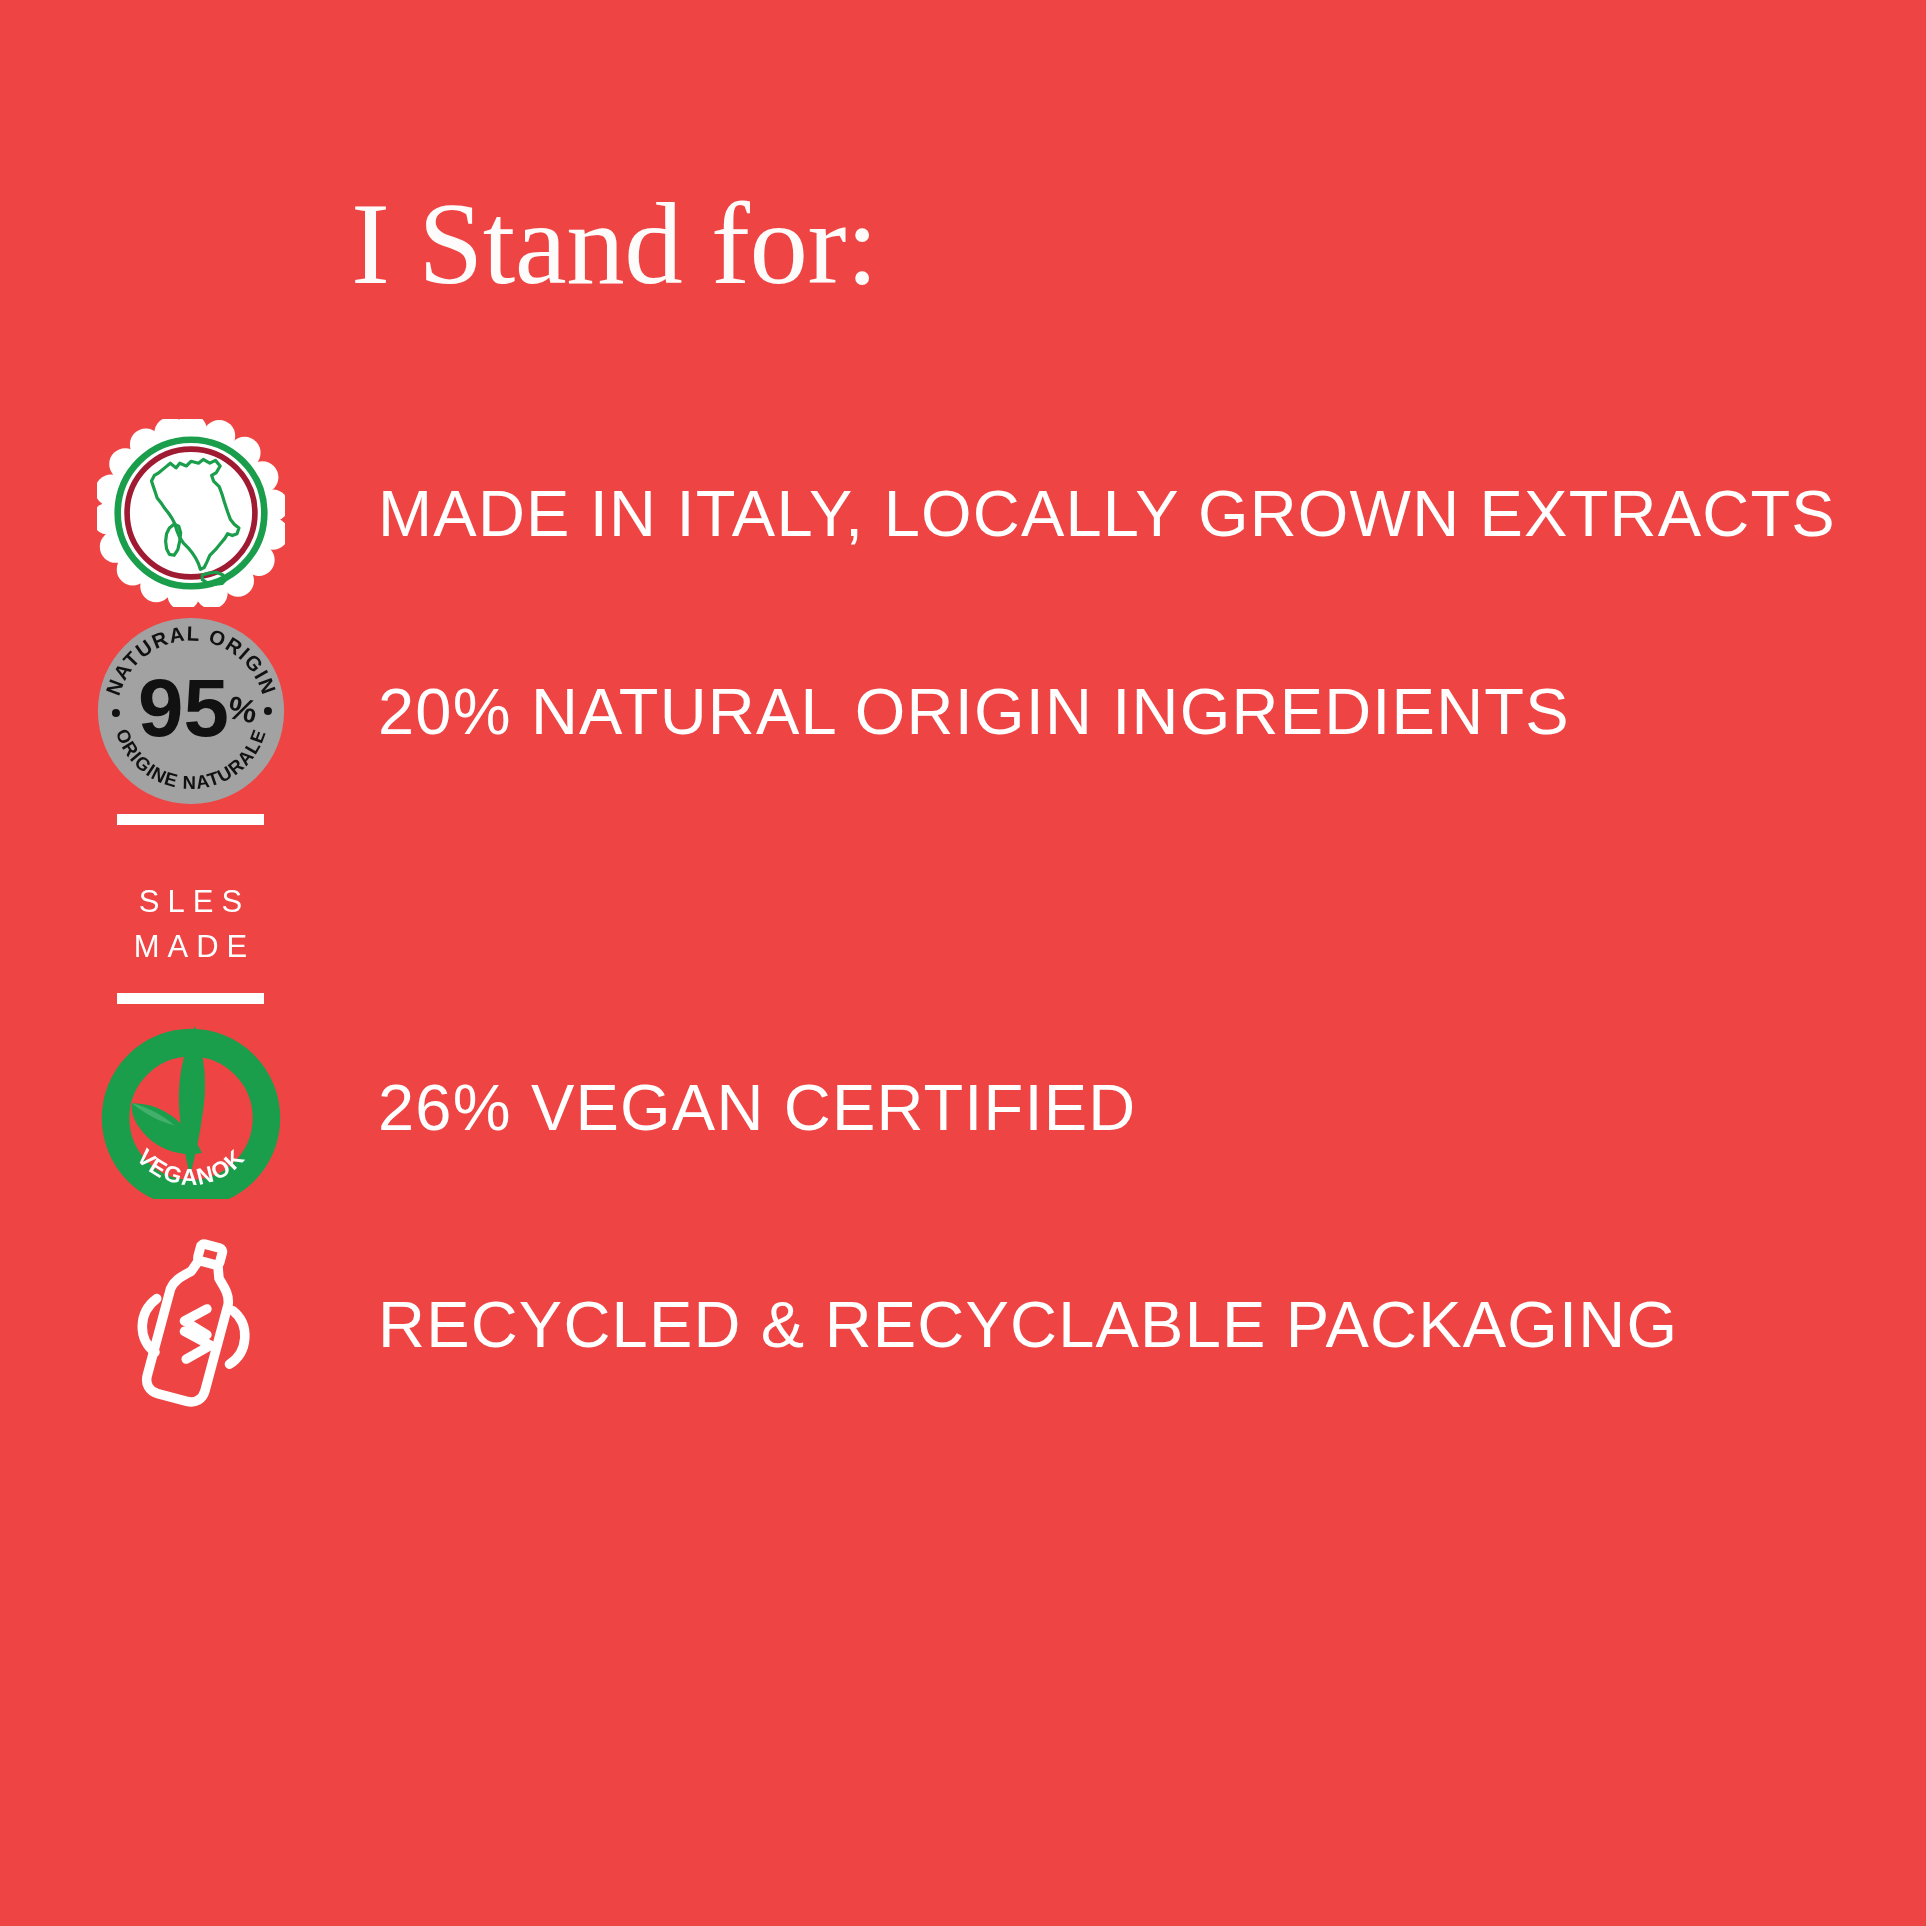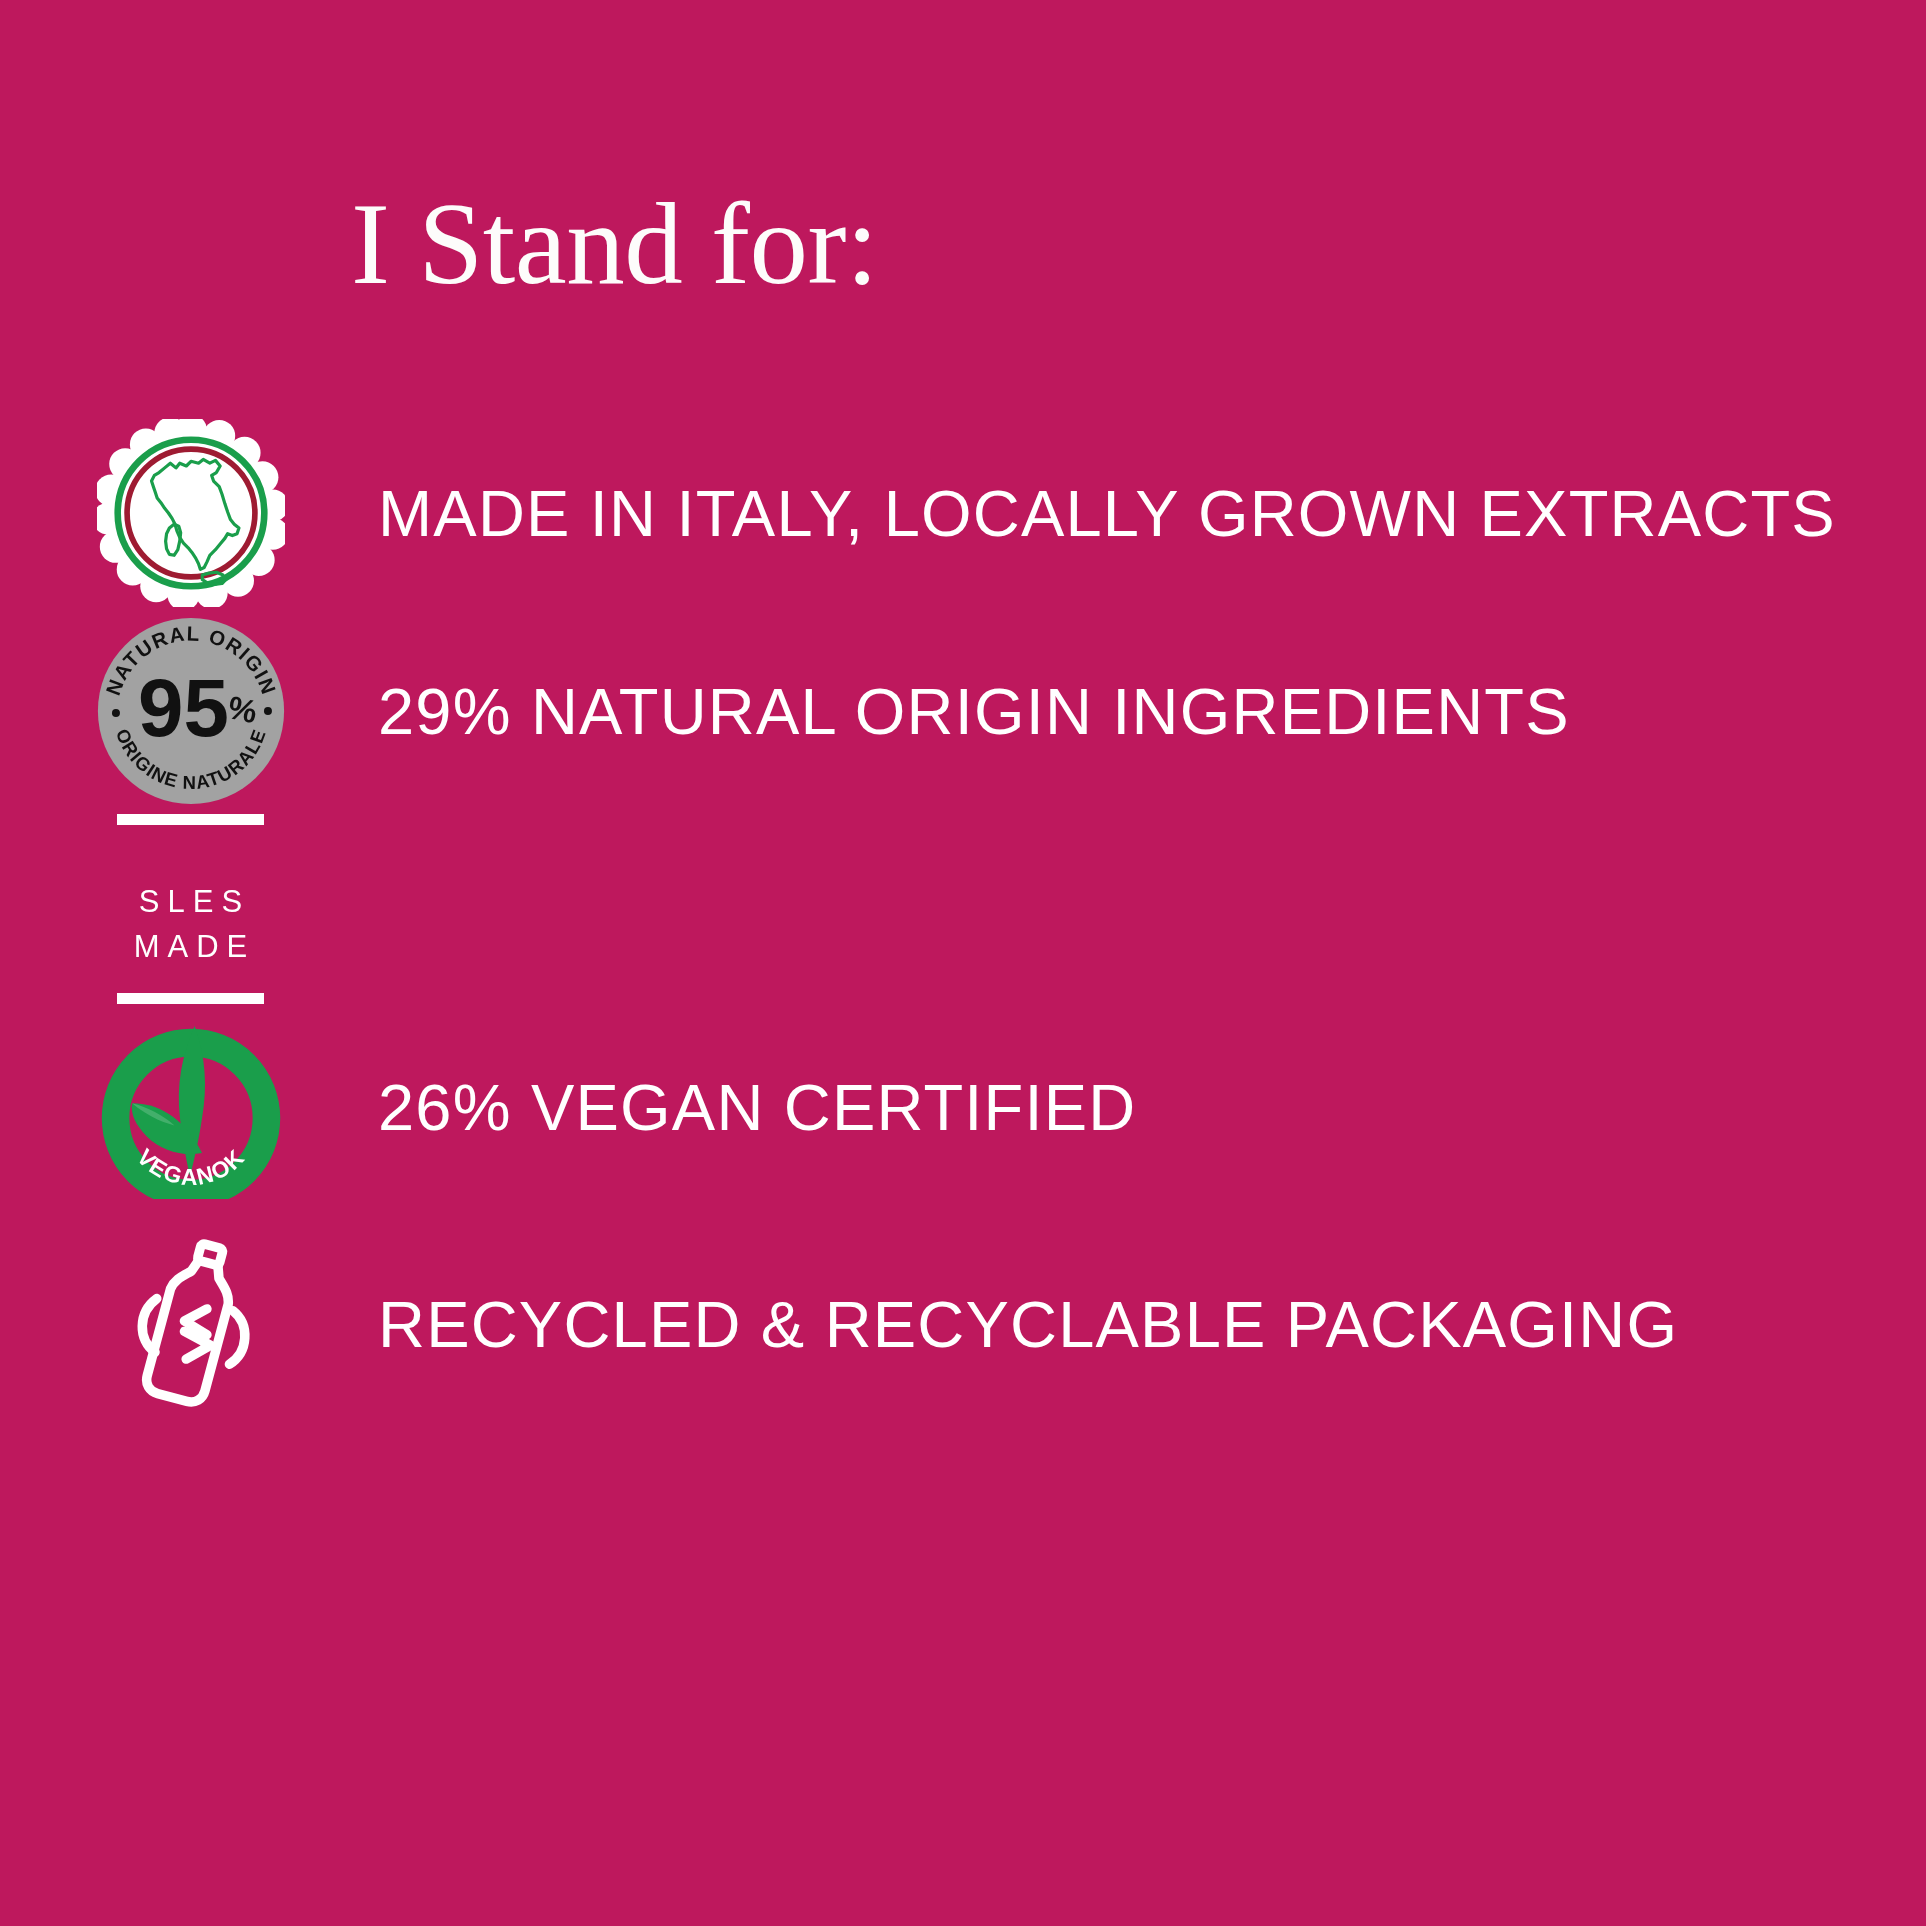--- a/index.html
+++ b/index.html
@@ -10,21 +10,21 @@
     width: 1927px;
     height: 1927px;
     background: #c3a6a9;
     font-family: "Liberation Sans", sans-serif;
     overflow: hidden;
   }
   #page {
     position: relative;
     width: 1927px;
     height: 1927px;
-    background: #be185d;
+    background: #ef4444;
   }
 
   
   #title {
     position: absolute;
     left: 351px;
     top: 183px;
     font-family: "Liberation Serif", "DejaVu Serif", serif;
     font-size: 117px;
     line-height: 1.05;
@@ -173,21 +173,21 @@
         </text>
         <text font-family="'Liberation Sans', sans-serif" font-size="19.5" font-weight="bold" fill="#111111" letter-spacing="1.2">
           <textPath href="#arcBottom" startOffset="50%" text-anchor="middle">ORIGINE NATURALE</textPath>
         </text>
         <circle cx="21" cy="102" r="4.2" fill="#111111"></circle>
         <circle cx="181" cy="100" r="4.2" fill="#111111"></circle>
         <text x="92" y="126" font-family="'Liberation Sans', sans-serif" font-size="86" font-weight="bold" fill="#111111" text-anchor="middle">95</text>
         <text x="152" y="110" font-family="'Liberation Sans', sans-serif" font-size="34" font-weight="bold" fill="#111111" text-anchor="middle" transform="rotate(12 152 110)">%</text>
       </svg>
     </div>
-    <div class="row-label">29% NATURAL ORIGIN INGREDIENTS</div>
+    <div class="row-label">20% NATURAL ORIGIN INGREDIENTS</div>
   </div>
 
   <div class="row" id="row-2">
     <div class="badge-slot">
       <div class="sles-box">
         <div class="sles-rule"></div>
         <div class="sles-words">
           <span>SLES</span>
           <span>MADE</span>
         </div>

